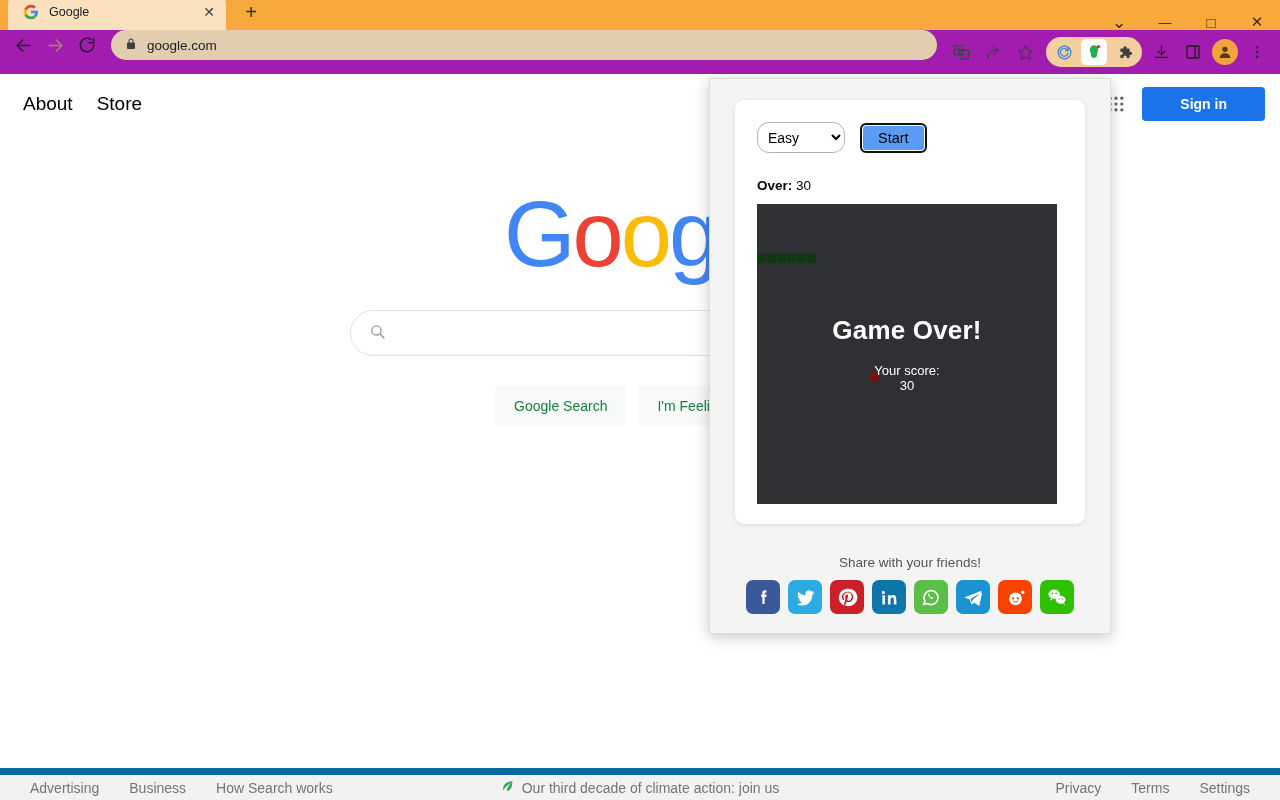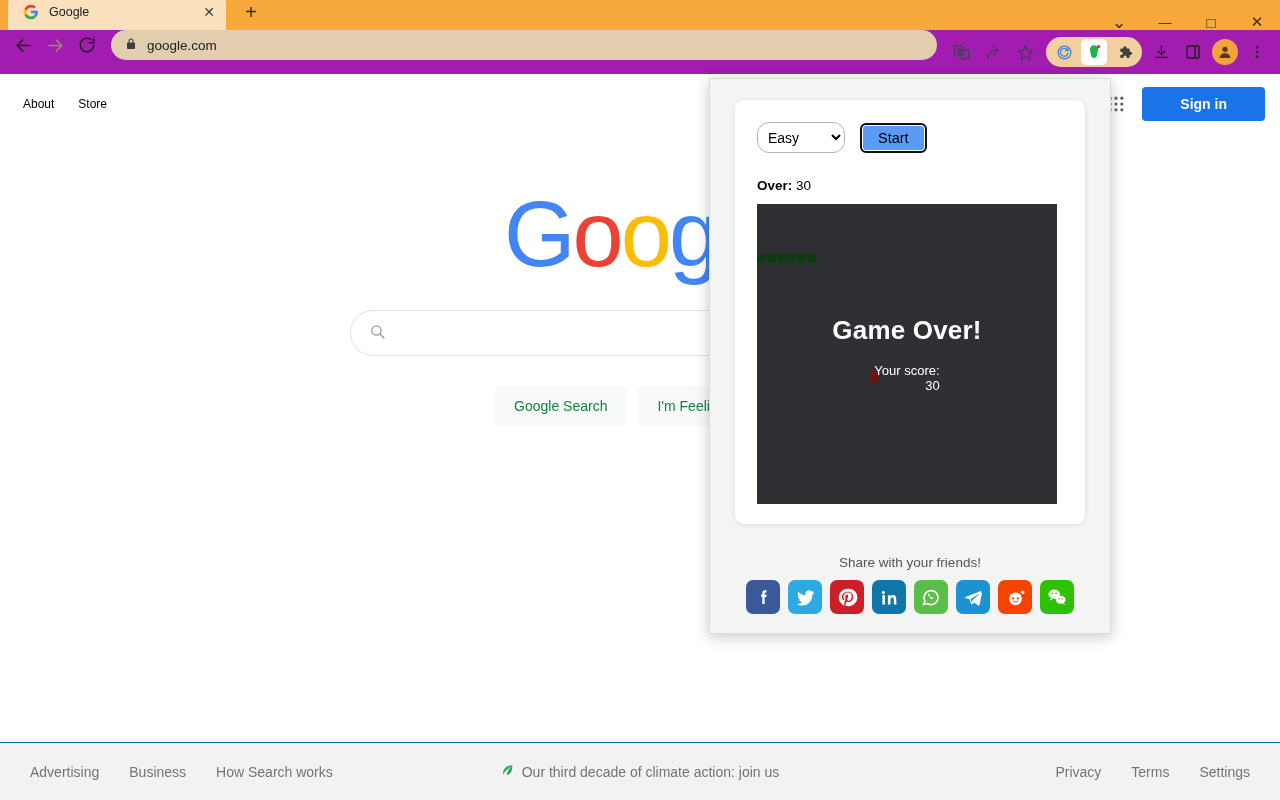--- a/index.html
+++ b/index.html
@@ -84,21 +84,21 @@
   }
 
   
   .page { flex: 1; position: relative; background: #fff; overflow: hidden; }
   .g-header {
     height: 60px; display: flex; align-items: center;
     padding: 0 15px; gap: 0;
   }
   .g-nav-left { display: flex; align-items: center; gap: 8px; }
   .g-link {
-    font-size: 12px; color: #000; padding: 6px 8px;
+    font-size: 19px; color: #000; padding: 6px 8px;
     text-decoration: none; cursor: pointer; text-align: center;
   }
   .g-nav-right {
     margin-left: auto; display: flex; align-items: center; gap: 6px;
   }
   .apps-grid {
     width: 40px; height: 40px; border-radius: 50%; cursor: pointer;
     display: flex; align-items: center; justify-content: center;
   }
   .signin {
@@ -118,22 +118,22 @@
   }
   .g-buttons { display: flex; gap: 12px; margin-top: 30px; }
   .g-btn {
     background: #f8f9fa; border: 1px solid #f8f9fa; border-radius: 4px;
     color: #15803d; font-size: 14px; padding: 11px 18px; cursor: pointer;
     font-family: Liberation Sans, sans-serif; white-space: nowrap;
   }
 
   .g-footer {
     position: absolute; left: 0; right: 0; bottom: 0;
-    background: #f2f2f2; border-top: 1px solid #0369a1;
-    height: 58px; display: flex; align-items: center; padding: 0 30px;
+    background: #f2f2f2; border-top: 7px solid #0369a1;
+    height: 32px; display: flex; align-items: center; padding: 0 30px;
   }
   .f-left, .f-right { display: flex; align-items: center; gap: 30px; }
   .f-right { margin-left: auto; }
   .f-link { font-size: 14px; color: #70757a; cursor: pointer; text-decoration: none; }
   .f-climate {
     position: absolute; left: 50%; transform: translateX(-50%);
     display: flex; align-items: center; gap: 7px;
     font-size: 14px; color: #70757a; cursor: pointer;
   }
 
@@ -176,21 +176,21 @@
   .overlay {
     position: absolute; inset: 0;
     display: flex; flex-direction: column; align-items: center;
     justify-content: center; pointer-events: none;
   }
   .go-title {
     color: #fff; font-size: 26px; font-weight: bold; letter-spacing: .2px;
   }
   .go-sub {
     color: #fff; font-size: 13px; margin-top: 18px;
-    text-align: right; line-height: 1.15;
+    text-align: center; line-height: 1.15;
   }
 
   .share-title {
     margin-top: 31px; font-size: 13.5px; color: #555;
   }
   .share-row { display: flex; gap: 8px; margin-top: 10px; }
   .share-ico {
     width: 34px; height: 34px; border-radius: 7px; cursor: pointer;
     display: flex; align-items: center; justify-content: center;
   }

